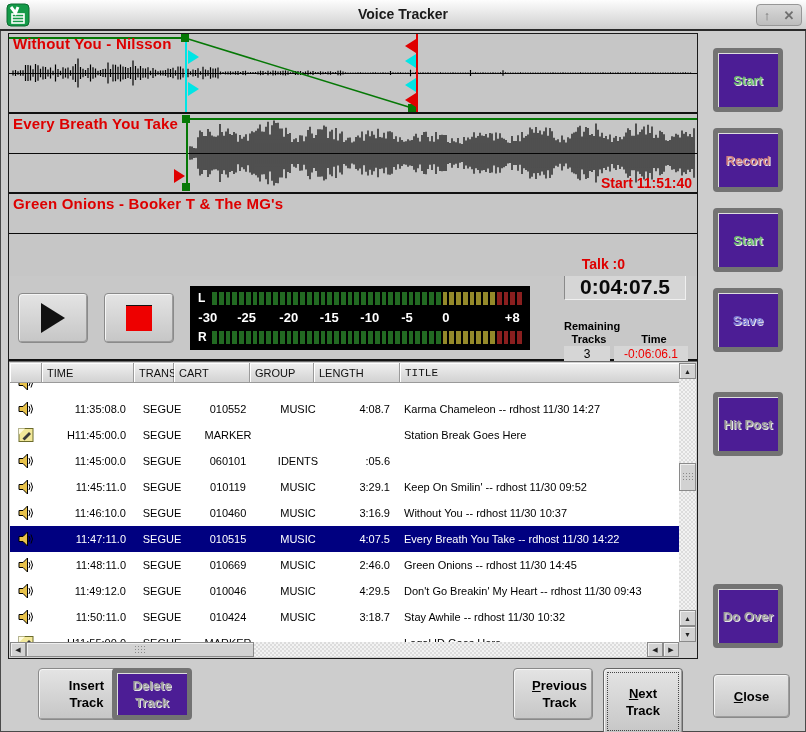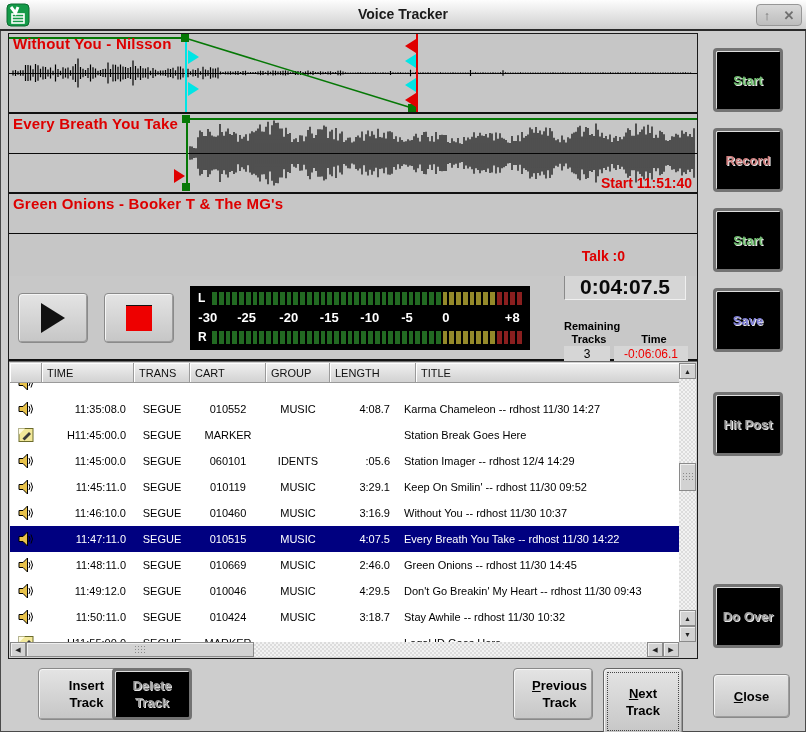--- a/index.html
+++ b/index.html
@@ -38,21 +38,21 @@
   .pane { position:relative; height:80px; border-bottom:2px solid #111; background:#c6c6c6; overflow:hidden; }
   .pane:last-child { height:82px; border-bottom:none; }
   .pane-midline { position:absolute; left:0; right:0; top:39px; height:1px; background:#0a0a0a; }
   .pane-title {
     position:absolute; left:4px; top:1px; color:#dd0000; font-weight:bold; font-size:15px;
     letter-spacing:0.2px; z-index:5;
   }
   .pane svg.wave { position:absolute; left:0; top:0; }
   .red-lbl { position:absolute; color:#dd0000; font-weight:bold; font-size:14px; z-index:5; }
   .start-lbl { right:5px; bottom:1px; }
-  .talk-lbl { right:72px; bottom:12px; }
+  .talk-lbl { right:72px; bottom:4px; }
   
   .vline { position:absolute; top:0; bottom:0; width:2px; }
   .cyan  { background:#00e5e5; }
   .redln { background:#e00000; }
   .grn-h { position:absolute; height:0; border-top:2px solid #067806; }
   .grn-sq { position:absolute; width:8px; height:8px; background:#067806; z-index:4; }
   .tri { position:absolute; width:0; height:0; z-index:4; }
   .tri-r-cyan { border-top:7px solid transparent; border-bottom:7px solid transparent; border-left:11px solid #00e5e5; }
   .tri-l-cyan { border-top:7px solid transparent; border-bottom:7px solid transparent; border-right:11px solid #00e5e5; }
   .tri-l-red  { border-top:7px solid transparent; border-bottom:7px solid transparent; border-right:11px solid #e00000; }
@@ -108,22 +108,22 @@
   .log-row { display:flex; height:26px; align-items:center; background:#fff; font-size:11px; color:#000; cursor:default; }
   .log-row.selected { background:#000080; color:#fff; }
   .cell { overflow:hidden; white-space:nowrap; }
   .c-icon { width:32px; display:flex; justify-content:center; }
   .c-time { width:92px; text-align:right; padding-right:8px; }
   .c-trans{ width:56px; text-align:center; }
   .c-cart { width:76px; text-align:center; }
   .c-group{ width:64px; text-align:center; }
   .c-len  { width:66px; text-align:right; padding-right:6px; }
   .c-title{ flex:1; padding-left:8px; }
-  .h-icon { width:32px; } .h-time { width:92px; } .h-trans{ width:56px; }
-  .h-cart { width:76px; } .h-group{ width:64px; } .h-len { width:86px; } .h-title{ flex:1; }
+  .h-icon { width:32px; } .h-time { width:92px; } .h-trans{ width:40px; }
+  .h-cart { width:76px; } .h-group{ width:64px; } .h-len { width:86px; } .h-title{ flex:1;font-family:Liberation Mono, monospace; }
   
   .checker {
     background-image:linear-gradient(45deg,#dcdcdc 25%,transparent 25%,transparent 75%,#dcdcdc 75%),
       linear-gradient(45deg,#dcdcdc 25%,#f2f2f2 25%,#f2f2f2 75%,#dcdcdc 75%);
     background-size:4px 4px; background-position:0 0,2px 2px; background-color:#f2f2f2;
   }
   .vscroll { position:absolute; top:1px; right:1px; bottom:16px; width:17px; }
   .hscroll { position:absolute; left:1px; right:18px; bottom:1px; height:15px; }
   .sb-btn {
     position:absolute; background:#d2d2d2; border:1px solid #8a8a8a;
@@ -135,21 +135,21 @@
     box-shadow:inset 1px 1px 0 #efefef; cursor:pointer;
     display:flex; align-items:center; justify-content:center;
   }
   .grip { width:12px; height:10px;
     background-image:radial-gradient(#8a8a8a 26%, transparent 28%);
     background-size:3px 3px; }
   .corner { position:absolute; right:1px; bottom:1px; width:17px; height:15px; background:#cfcfcf; }
   
   .abtn { position:absolute; font-weight:bold; font-size:13px; text-align:center; }
   .btn-dis {
-    background:#000000; border:3px solid #737373; border-radius:4px;
+    background:#4c1d95; border:5px solid #737373; border-radius:4px;
     box-shadow:inset 1px 1px 0 #dedede; display:flex; align-items:center; justify-content:center;
     color:#9b9b9b; text-shadow:1px 1px 0 #e9e9e9; cursor:default;
   }
   .side { left:713px; width:70px; height:64px; }
   .c-start { color:#6fbf6f; } .c-rec { color:#cf7f7f; } .c-save { color:#7f7fd9; }
   .two-line { line-height:17px; }
   .u { text-decoration:underline; }
   .focus-dotted { outline:1px dotted #444; outline-offset:-5px; border-color:#666; }
 </style>
 </head>
@@ -412,21 +412,20 @@
               <polygon points="2,6.5 6,6.5 10.5,2 10.5,16 6,11.5 2,11.5" fill="#e8c24a" stroke="#000" stroke-width="1"></polygon>
               <path d="M12,6 Q14,9 12,12" fill="none" stroke="#000" stroke-width="1"></path>
               <path d="M14,4.5 Q17,9 14,13.5" fill="none" stroke="#000" stroke-width="1"></path>
             </svg>
           </div>
           <div class="cell c-time">11:45:00.0</div>
           <div class="cell c-trans">SEGUE</div>
           <div class="cell c-cart">060101</div>
           <div class="cell c-group">IDENTS</div>
           <div class="cell c-len">:05.6</div>
-          <div class="cell c-title">Station Imager -- rdhost 12/4 14:29</div>
         </div>
         <div class="log-row">
           <div class="cell c-icon">
             <svg width="18" height="18" viewBox="0 0 18 18">
               <polygon points="2,6.5 6,6.5 10.5,2 10.5,16 6,11.5 2,11.5" fill="#e8c24a" stroke="#000" stroke-width="1"></polygon>
               <path d="M12,6 Q14,9 12,12" fill="none" stroke="#000" stroke-width="1"></path>
               <path d="M14,4.5 Q17,9 14,13.5" fill="none" stroke="#000" stroke-width="1"></path>
             </svg>
           </div>
           <div class="cell c-time">11:45:11.0</div>

